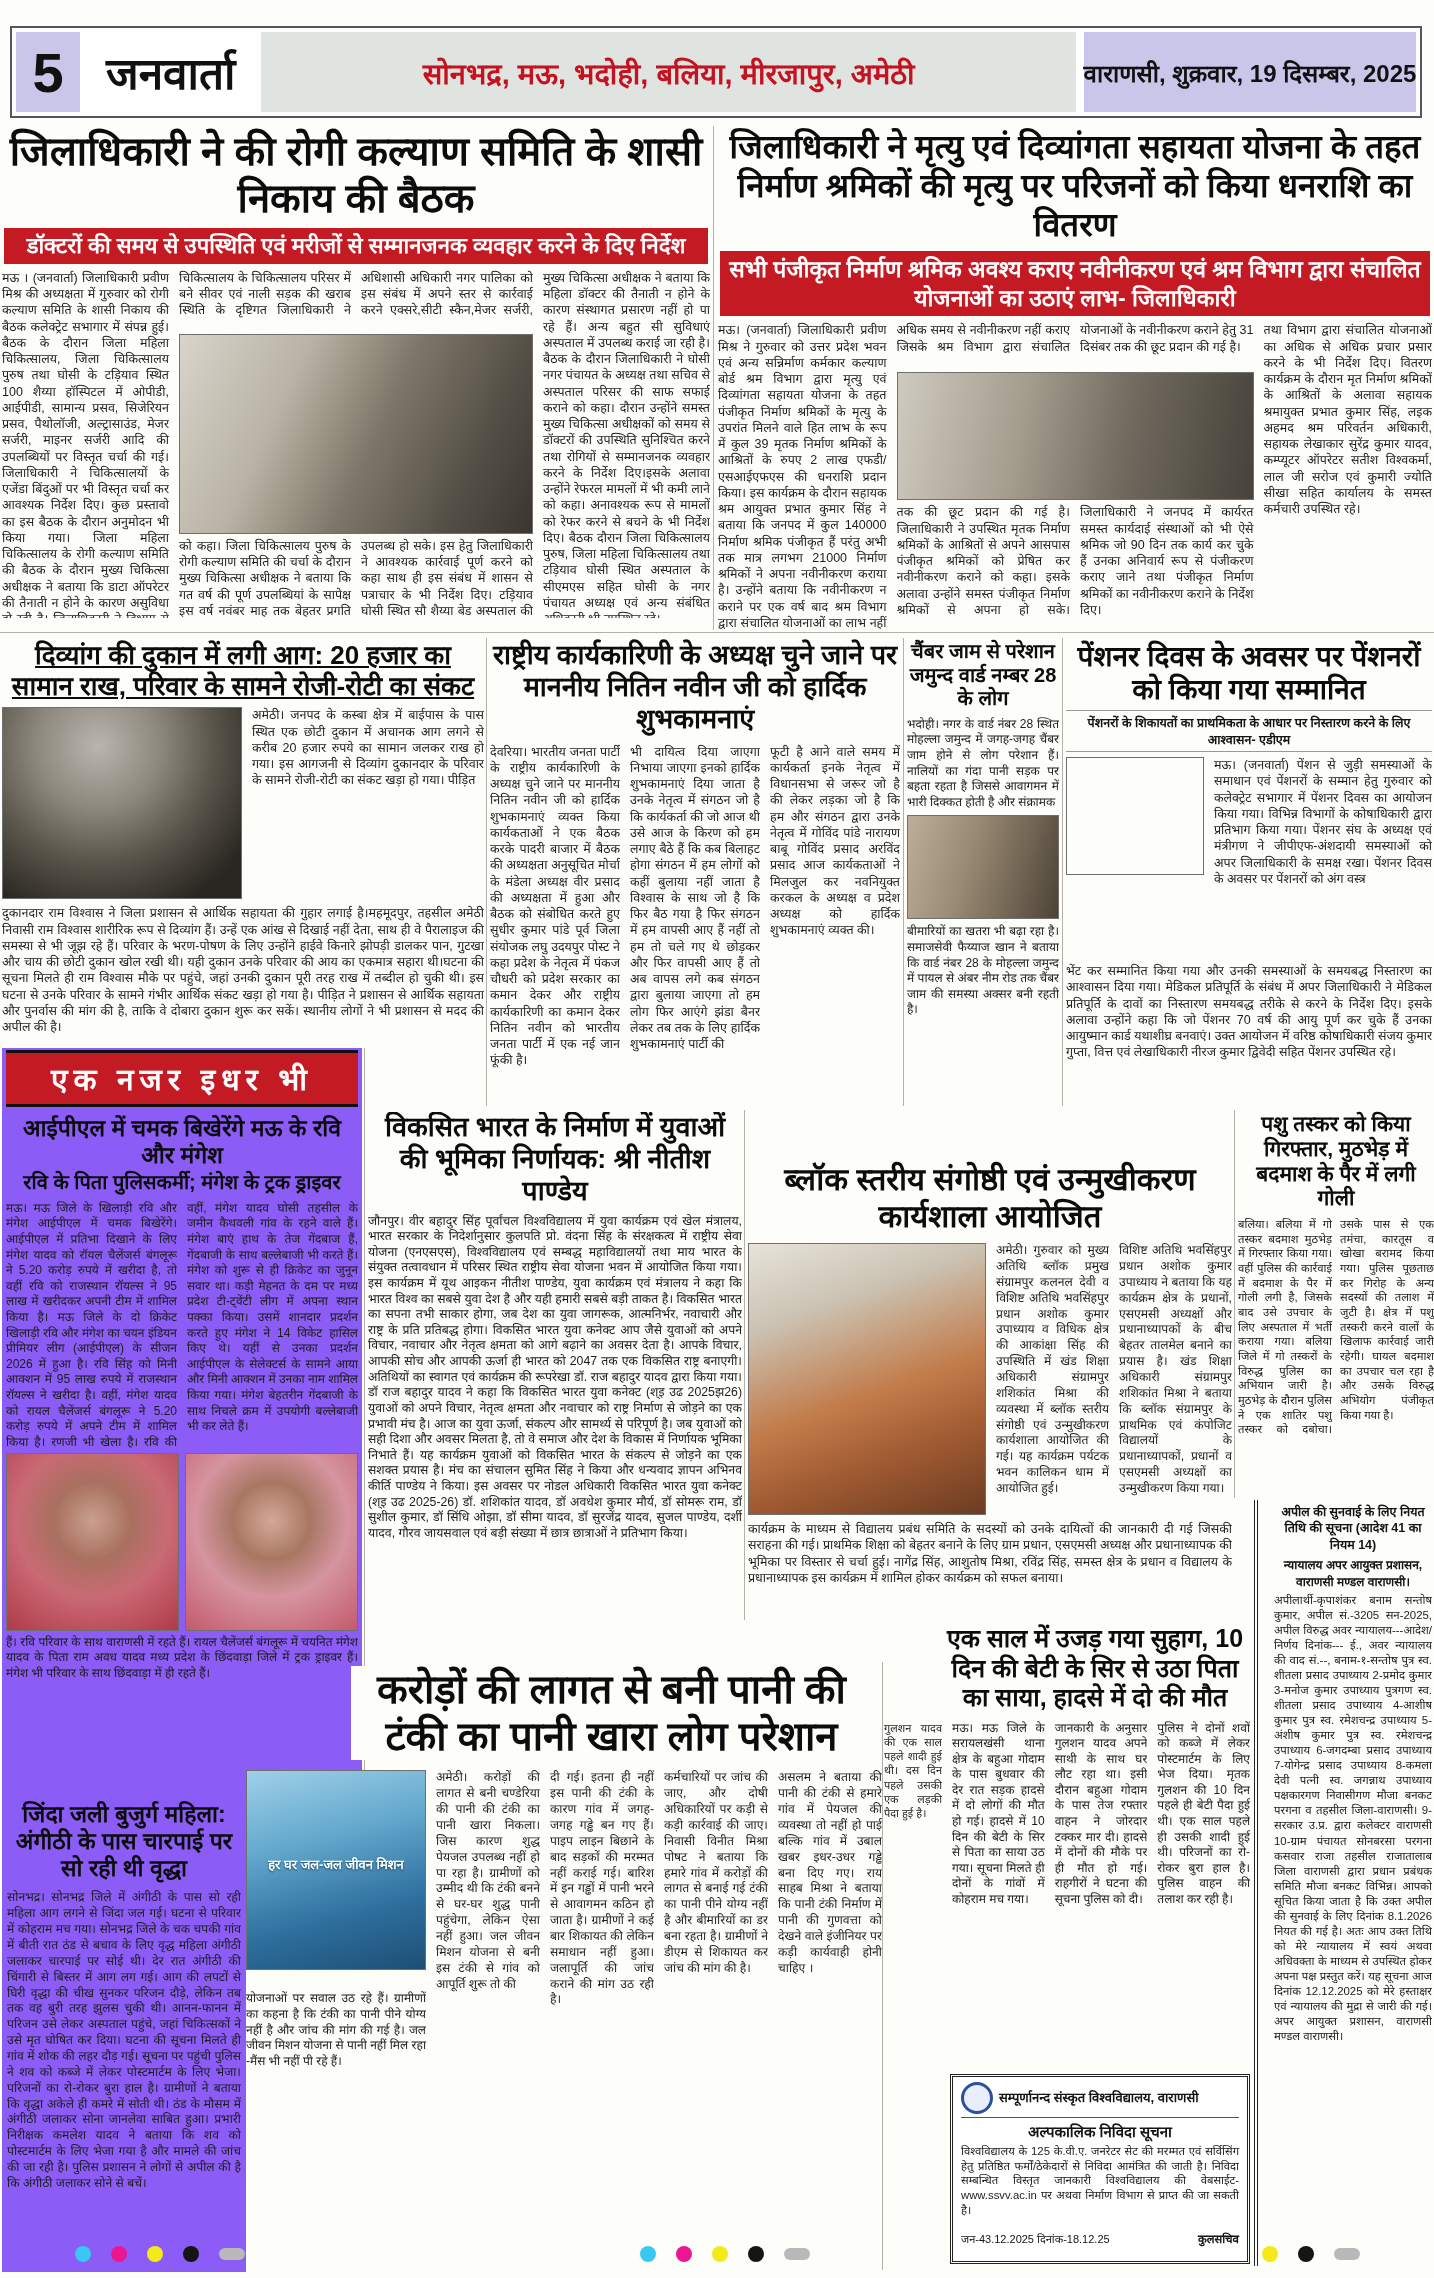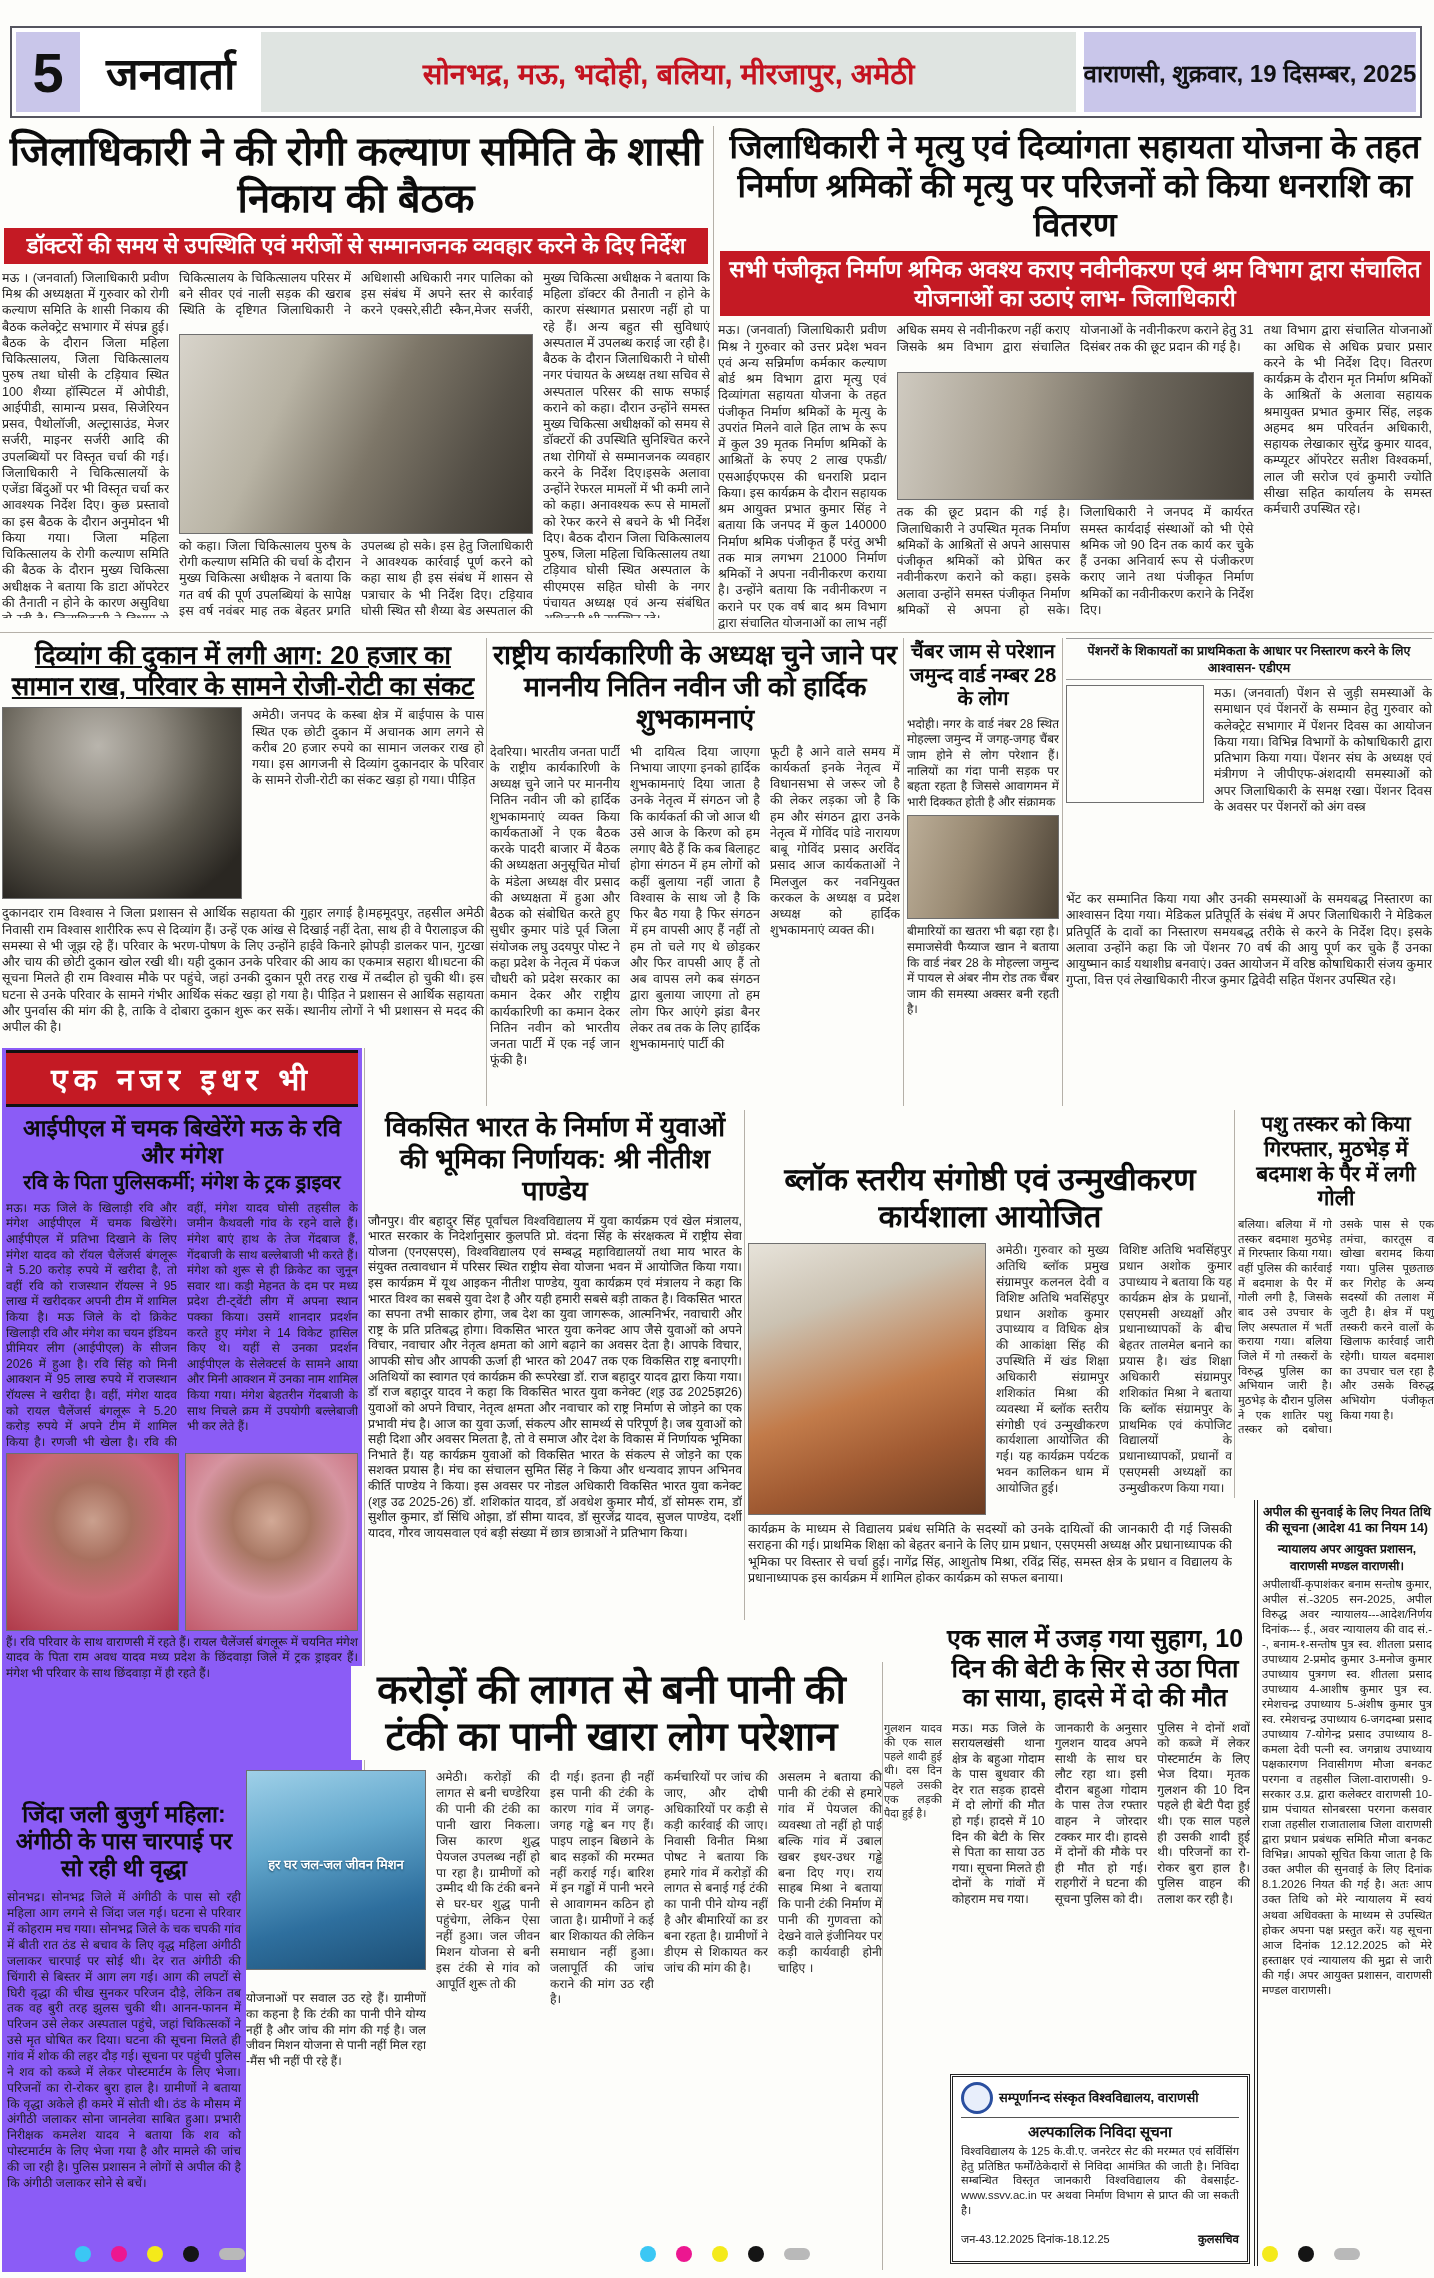--- a/index.html
+++ b/index.html
@@ -15,21 +15,21 @@
   .photo{border:1px solid #6f6f6f;box-sizing:border-box;position:relative;}
   .vrule{position:absolute;width:1px;background:#b5b0a8;}
   .hrule{position:absolute;height:1px;background:#b5b0a8;}
   .mini2{column-count:2;column-gap:10px;}
   .banner{background:#c41a24;border-top:3px solid #111;border-bottom:3px solid #111;
           color:#fff;font-weight:bold;text-align:center;font-size:30px;letter-spacing:6px;padding:5px 0;}
   .cyan{background:#8b5cf6;}
   .regmarks{position:absolute;display:flex;align-items:center;gap:20px;}
   .dot{width:16px;height:16px;border-radius:50%;}
   .pill{width:26px;height:12px;border-radius:6px;background:#b9b9b9;}
-  .notice{border-left:4px double #222;padding:4px 2px 4px 4px;box-sizing:border-box;}
+  .notice{border-left:4px double #222;padding:4px 2px 4px 16px;box-sizing:border-box;}
   .adbox{position:absolute;right:0;bottom:6px;width:300px;height:190px;background:#fff;
          border:3px double #222;box-sizing:border-box;padding:5px 8px;z-index:6;overflow:hidden;}
   .mini-col{width:58px;flex:none !important;font-size:11px;}
 </style>
 </head>
 <body>
 
 <div id="page">
 
   <div class="abs" style="left:10px;top:26px;width:1412px;height:92px;border:2px solid #55555f;background:#fff;display:flex;align-items:center;box-sizing:border-box;padding:4px;">
@@ -96,20 +96,21 @@
   <section class="art" style="left:907px;top:638px;width:152px;height:466px;">
     <h2 class="headline" style="font-size:20px;margin:2px 0 6px;">चैंबर जाम से परेशान जमुन्द वार्ड नम्बर 28 के लोग</h2>
     <div class="bt" style="font-size:12px;overflow:hidden;">भदोही। नगर के वार्ड नंबर 28 स्थित मोहल्ला जमुन्द में जगह-जगह चैंबर जाम होने से लोग परेशान हैं। नालियों का गंदा पानी सड़क पर बहता रहता है जिससे आवागमन में भारी दिक्कत होती है और संक्रामक</div>
     <div class="photo" style="height:104px;margin:5px 0;background:linear-gradient(105deg,#bcae98 0%,#998a73 40%,#6d6150 75%,#4c4336 100%);"></div>
     <div class="bt" style="font-size:12px;overflow:hidden;">बीमारियों का खतरा भी बढ़ा रहा है।समाजसेवी फैय्याज खान ने बताया कि वार्ड नंबर 28 के मोहल्ला जमुन्द में पायल से अंबर नीम रोड तक चैंबर जाम की समस्या अक्सर बनी रहती है।</div>
   </section>
 
   <div class="vrule" style="left:1062px;top:638px;height:468px;"></div>
 
   <section class="art" style="left:1066px;top:638px;width:366px;height:466px;">
+    <h2 class="headline" style="font-size:28px;margin:2px 2px 4px;">पेंशनर दिवस के अवसर पर पेंशनरों को किया गया सम्मानित</h2>
     <div style="font-size:12.5px;font-weight:bold;text-align:center;border-top:1px solid #999;border-bottom:1px solid #999;padding:3px 2px;margin-bottom:5px;">पेंशनरों के शिकायतों का प्राथमिकता के आधार पर निस्तारण करने के लिए आश्वासन- एडीएम</div>
     <div class="cols">
       <div class="photo" style="width:138px;height:118px;flex:none;background:linear-gradient(110deg,#c7bfb2 0%,#9d917f 40%,#6c6want 60%,#5c5244 75%,#3e382f 100%);"></div>
       <div class="c bt" style="overflow:hidden;height:200px;">मऊ। (जनवार्ता) पेंशन से जुड़ी समस्याओं के समाधान एवं पेंशनरों के सम्मान हेतु गुरुवार को कलेक्ट्रेट सभागार में पेंशनर दिवस का आयोजन किया गया। विभिन्न विभागों के कोषाधिकारी द्वारा प्रतिभाग किया गया। पेंशनर संघ के अध्यक्ष एवं मंत्रीगण ने जीपीएफ-अंशदायी समस्याओं को अपर जिलाधिकारी के समक्ष रखा। पेंशनर दिवस के अवसर पर पेंशनरों को अंग वस्त्र</div>
     </div>
     <div class="bt" style="margin-top:6px;height:200px;overflow:hidden;">भेंट कर सम्मानित किया गया और उनकी समस्याओं के समयबद्ध निस्तारण का आश्वासन दिया गया। मेडिकल प्रतिपूर्ति के संबंध में अपर जिलाधिकारी ने मेडिकल प्रतिपूर्ति के दावों का निस्तारण समयबद्ध तरीके से करने के निर्देश दिए। इसके अलावा उन्होंने कहा कि जो पेंशनर 70 वर्ष की आयु पूर्ण कर चुके हैं उनका आयुष्मान कार्ड यथाशीघ्र बनवाएं। उक्त आयोजन में वरिष्ठ कोषाधिकारी संजय कुमार गुप्ता, वित्त एवं लेखाधिकारी नीरज कुमार द्विवेदी सहित पेंशनर उपस्थित रहे।</div>
   </section>
 
   <section class="art cyan" style="left:2px;top:1048px;width:360px;height:749px;">
     <div class="banner" style="margin:2px 4px;">एक नजर इधर भी</div>

